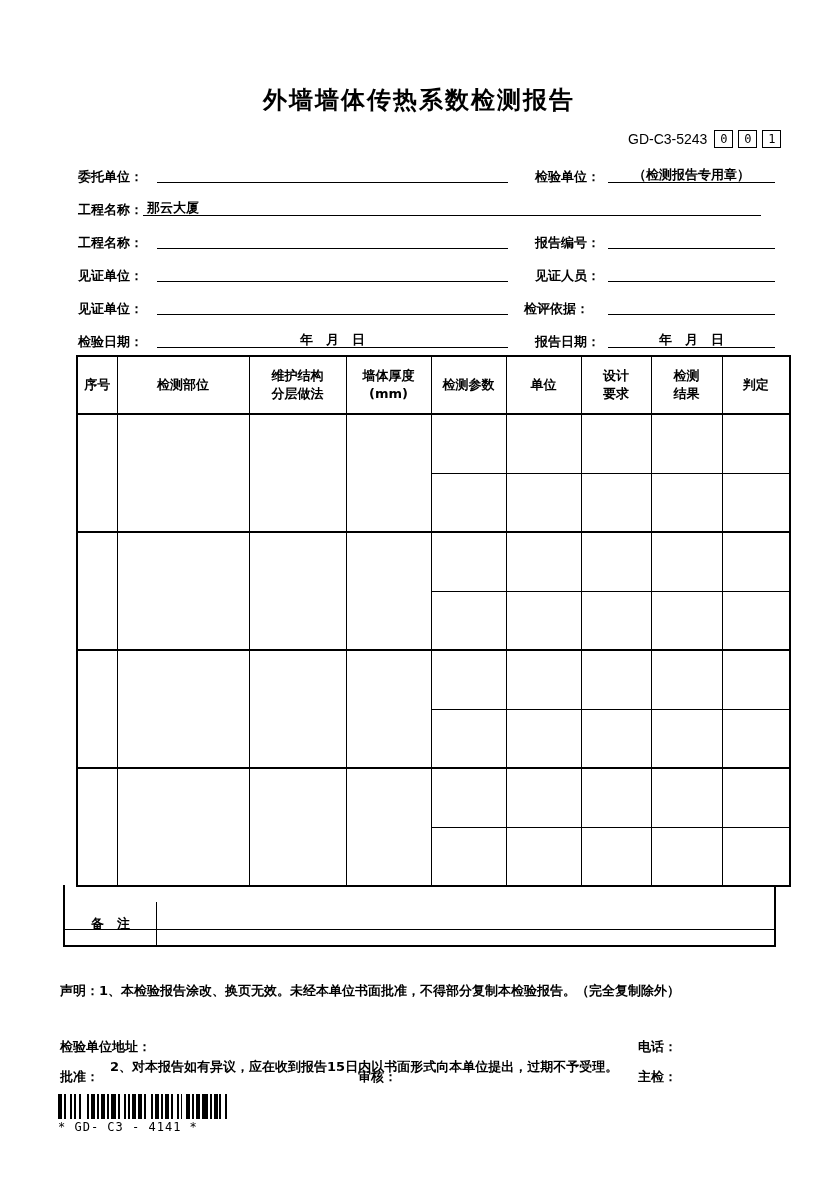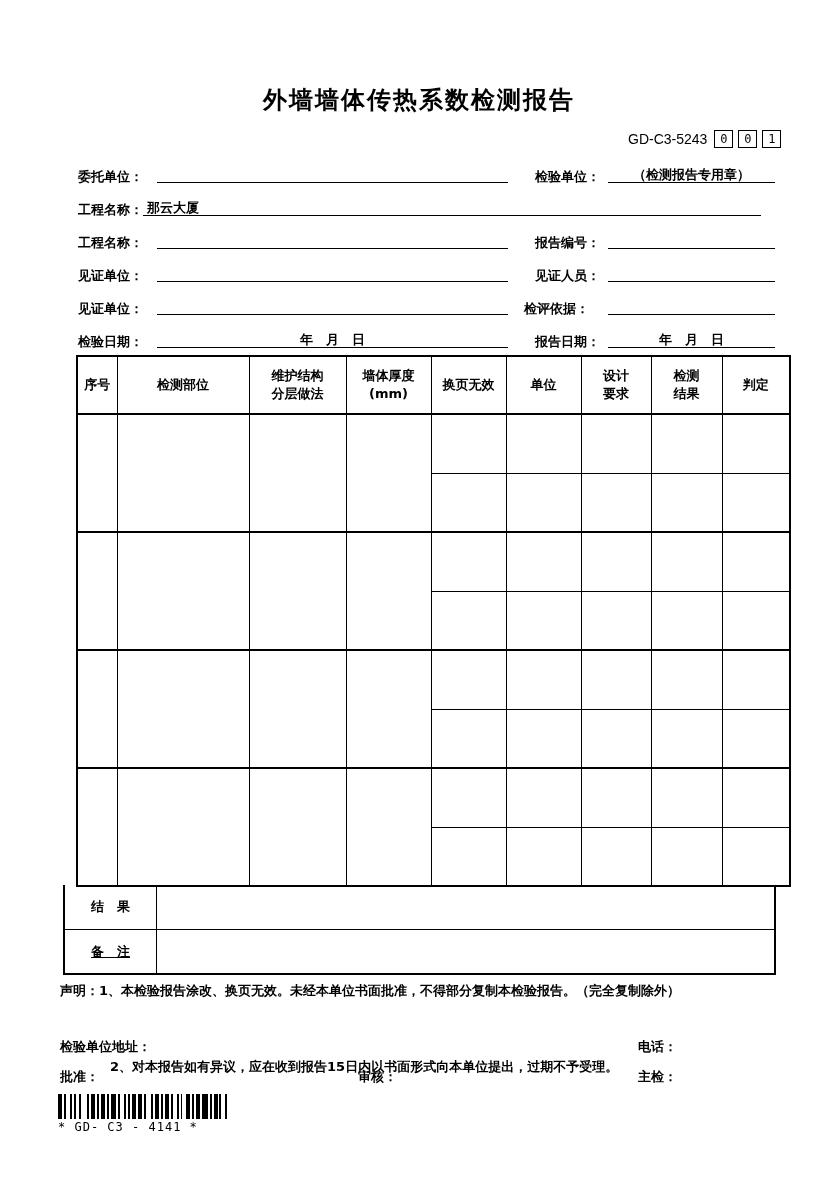--- a/index.html
+++ b/index.html
@@ -54,21 +54,21 @@
     border-left:2px solid #000; border-right:2px solid #000;
     box-sizing:border-box; display:flex;
   }
   .band .band-label {
     width:92px; height:100%; border-right:1px solid #000; box-sizing:border-box;
     display:flex; align-items:center; justify-content:center;
     font-size:13px; font-weight:bold;
   }
   .band .band-value { flex:1; }
   .result-band { top:885px; border-bottom:1px solid #000; }
-  .note-band { top:930px; border-bottom:2px solid #000;text-decoration:underline; }
+  .note-band { top:902px; border-bottom:2px solid #000;text-decoration:underline; }
 
   .decl { position:absolute; font-size:13px; font-weight:bold; white-space:nowrap; }
 
   .foot-label { position:absolute; font-size:13px; font-weight:bold; white-space:nowrap; }
 
   .barcode { top:1094px; left:58px; width:170px; height:25px; display:flex; }
   .barcode .bar { height:100%; }
   .barcode-caption {
     top:1120px; left:58px; width:190px;
     font-family:"DejaVu Sans Mono","Liberation Mono",monospace;
@@ -131,21 +131,21 @@
       <col style="width:68px">
   </colgroup>
   <tbody>
       <tr>
     <th>序号</th>
     <th>检测部位</th>
     <th>维护结构
 分层做法</th>
     <th>墙体厚度
 (mm)</th>
-    <th>换页无效</th>
+    <th>检测参数</th>
     <th>单位</th>
     <th>设计
 要求</th>
     <th>检测
 结果</th>
     <th>判定</th>
   </tr>
 
   <tr class="sub">
     <td rowspan="2" class="gspan"></td>
@@ -219,21 +219,20 @@
     <td></td>
         <td></td>
     <td></td>
         <td></td>
     <td></td>
   </tr>
 </tbody>
   </table>
 
 <div class="abs band result-band">
-  <div class="band-label">结　果</div>
   <div class="band-value"></div>
 </div>
 
 <div class="abs band note-band">
   <div class="band-label">备　注</div>
   <div class="band-value"></div>
 </div>
 
 <div class="decl" style="top:982px;left:60px;">声明：1、本检验报告涂改、换页无效。未经本单位书面批准，不得部分复制本检验报告。（完全复制除外）</div>
 <div class="decl" style="top:1058px;left:110px;">2、对本报告如有异议，应在收到报告15日内以书面形式向本单位提出，过期不予受理。</div>

